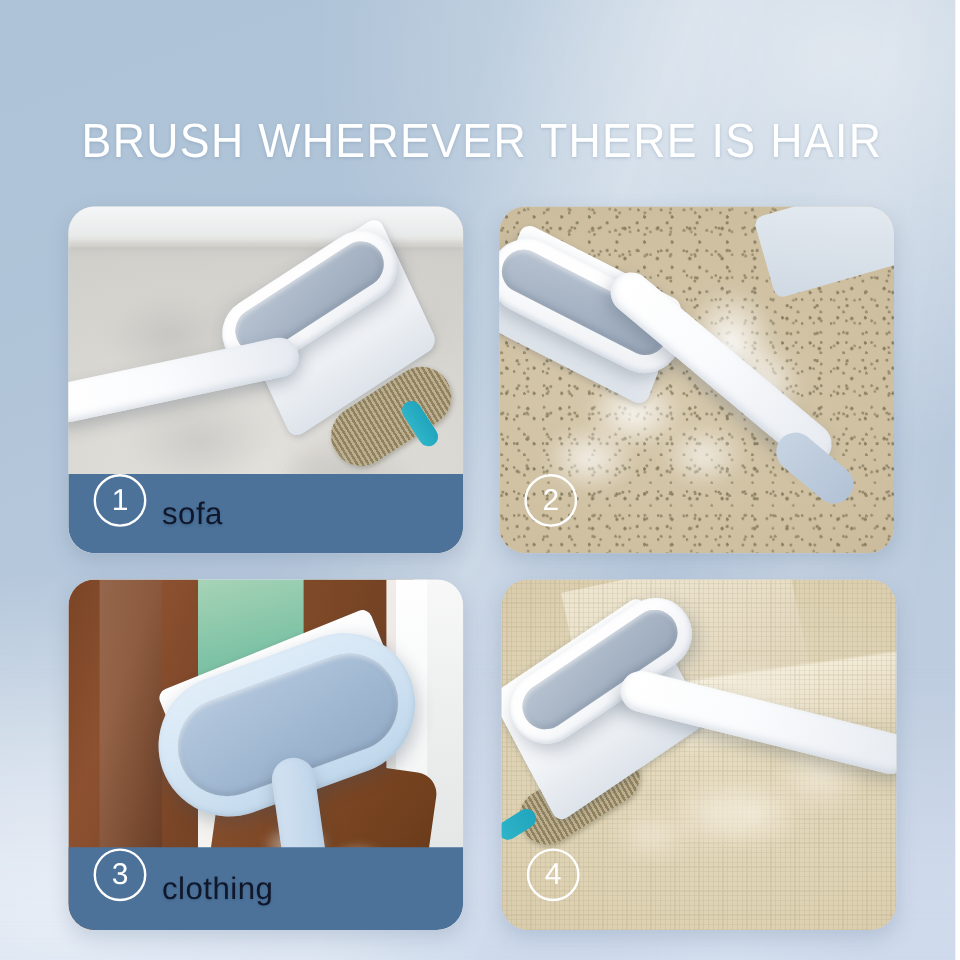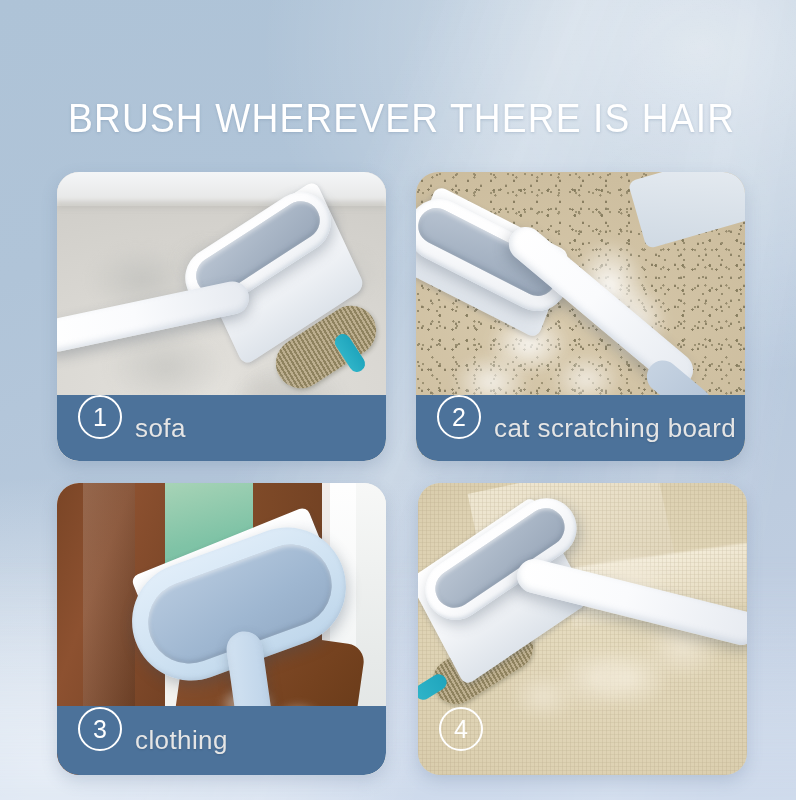--- a/index.html
+++ b/index.html
@@ -62,21 +62,21 @@
 
   
   .caption{
     position:absolute;left:0;right:0;bottom:0;height:66px;
     background:#4c729a;
     display:flex;align-items:center;
     border-bottom-left-radius:22px;border-bottom-right-radius:22px;
   }
   .card.c3 .caption,.card.c4 .caption{height:69px;}
   .cap-label{
-    color:#e5e5e5;font-size:26px;letter-spacing:.4px;
+    color:#0f172a;font-size:26px;letter-spacing:.4px;
     margin-left:78px;white-space:nowrap;font-weight:400;
     text-shadow:0 1px 2px rgba(30,55,85,.25);
   }
   .badge{
     position:absolute;left:21px;bottom:22px;
     width:44px;height:44px;border-radius:50%;
     border:2.5px solid #ffffff;
     display:flex;align-items:center;justify-content:center;
     color:#ffffff;font-size:25px;line-height:1;
     box-sizing:border-box;
@@ -251,23 +251,20 @@
 
         <div class="brush" style="left:0;top:0;width:100%;height:100%;">
           <div class="blade" style="left:-4px;top:44px;width:150px;height:92px;border-radius:10px;transform:rotate(27deg) skewX(6deg);"></div>
           <div class="head" style="left:-14px;top:52px;width:172px;height:62px;transform:rotate(27deg);"></div>
           <div class="pad" style="left:-4px;top:62px;width:150px;height:36px;transform:rotate(27deg);"></div>
           <div class="handle" style="left:70px;top:118px;width:230px;height:34px;transform:rotate(40deg);"></div>
           <div class="handle-tip" style="left:226px;top:202px;width:74px;height:32px;transform:rotate(40deg);"></div>
         </div>
       </div>
 
-      <div class="caption">
-        <span class="cap-label">cat scratching board</span>
-      </div>
       <div class="badge">2</div>
     </div>
 
     <div class="card c3">
       <div class="photo">
         <div class="scene3">
           <div class="green-panel"></div>
           <div class="suede-l"></div>
           <div class="suede-l2"></div>
           <div class="suede-r"></div>

